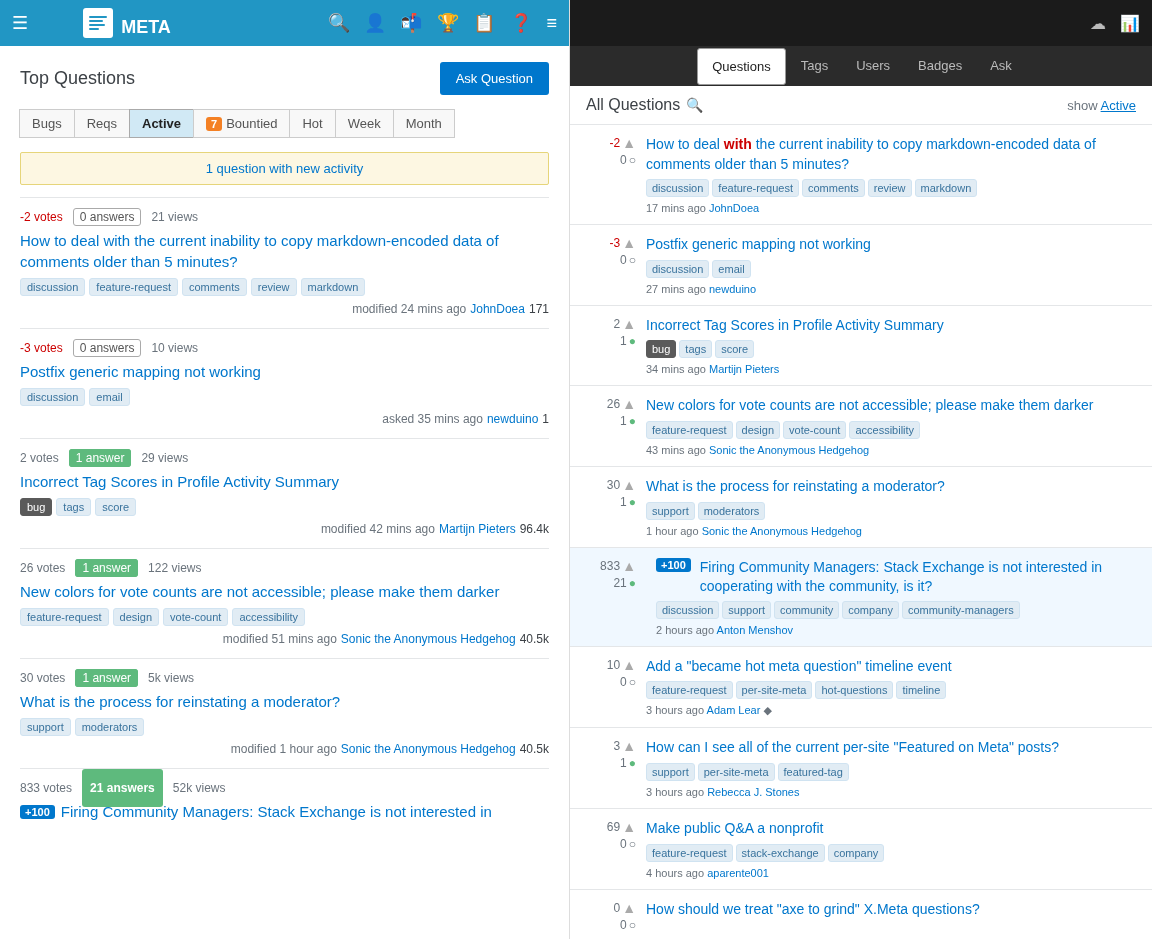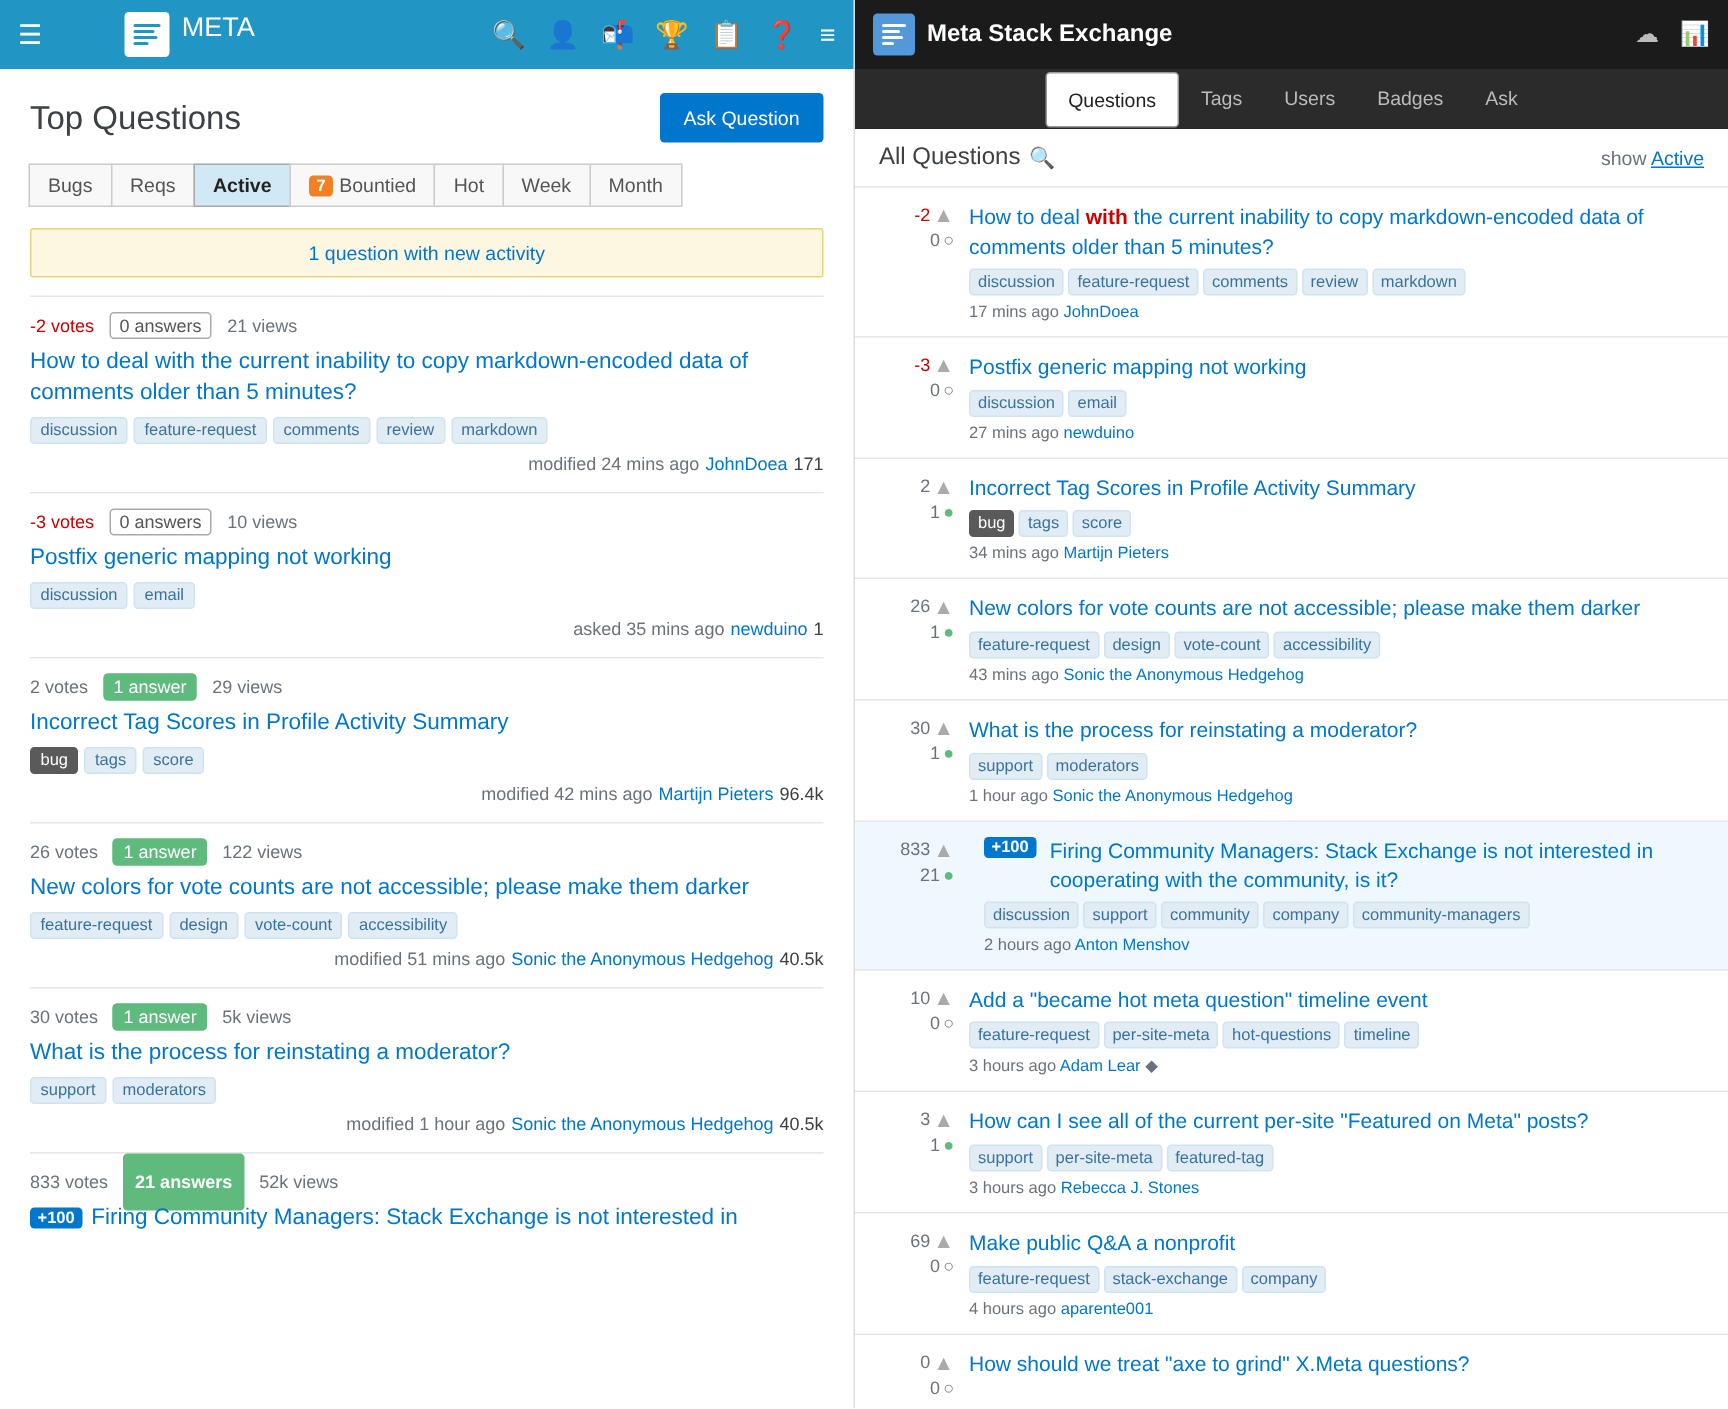--- a/index.html
+++ b/index.html
@@ -3,30 +3,30 @@
   <meta charset="utf-8">
   <style>
     * { box-sizing: border-box; margin: 0; padding: 0; }
     body { font-family: Arial, sans-serif; font-size: 13px; background: #fff; display: flex; height: 939px; overflow: hidden; }
 
     
     .left-panel { width: 570px; display: flex; flex-direction: column; border-right: 1px solid #ddd; }
 
     .top-bar { background: #2196c4; display: flex; align-items: center; padding: 0 12px; height: 46px; gap: 12px; }
     .top-bar-icon { color: white; font-size: 18px; cursor: pointer; }
-    .top-bar-logo { display: flex; align-items: flex-start; gap: 8px; color: white; font-weight: normal; font-size: 18px; padding-left: 43px; }
+    .top-bar-logo { display: flex; align-items: flex-end; gap: 8px; color: white; font-weight: bold; font-size: 18px; padding-left: 43px; }
     .top-bar-logo-icon { width: 30px; height: 30px; background: white; border-radius: 3px; display: flex; align-items: center; justify-content: center; }
     .top-bar-logo-icon svg { width: 22px; height: 22px; }
     .top-bar-right { margin-left: auto; display: flex; align-items: center; gap: 14px; }
     .top-bar-right span { color: white; font-size: 18px; cursor: pointer; }
 
     .left-content { padding: 16px 20px; flex: 1; overflow-y: auto; }
 
     .page-title-row { display: flex; align-items: center; justify-content: space-between; margin-bottom: 14px; }
-    .page-title { font-size: 22px; font-weight: normal; color: #3c4146; }
+    .page-title { font-size: 18px; font-weight: normal; color: #3c4146; }
     .ask-btn { background: #0077cc; color: white; border: none; padding: 9px 16px; border-radius: 3px; font-size: 13px; cursor: pointer; }
 
     .filter-tabs { display: flex; gap: 0; margin-bottom: 14px; }
     .filter-tab { padding: 6px 12px; border: 1px solid #ccc; background: #f8f8f8; color: #555; cursor: pointer; font-size: 13px; margin-left: -1px; text-align: center; }
     .filter-tab.active { background: #d1e9f5; border-color: #aaa; color: #222; font-weight: bold; }
     .filter-tab.badge-tab { display: flex; align-items: center; gap: 4px; }
     .badge-count { background: #f48024; color: white; border-radius: 3px; padding: 1px 5px; font-size: 11px; font-weight: bold; }
 
     .new-activity-bar { background: #fdf7e2; border: 1px solid #e6d57a; padding: 8px 12px; text-align: center; color: #555; margin-bottom: 12px; border-radius: 2px; font-size: 13px; }
     .new-activity-bar a { color: #0077cc; text-decoration: none; }
@@ -247,31 +247,20 @@
         <span class="bounty-badge">+100</span>
         <a class="question-link" style="margin-bottom:0;">Firing Community Managers: Stack Exchange is not interested in</a>
       </div>
     </div>
   </div>
 </div>
 
 <div class="right-panel">
 
   <div class="right-top-bar">
-    <div class="right-top-bar-logo">
-      <div class="right-top-bar-icon">
-        <svg width="20" height="20" viewBox="0 0 20 20" fill="none">
-          <rect x="2" y="3" width="16" height="2" rx="1" fill="white"></rect>
-          <rect x="2" y="7" width="12" height="2" rx="1" fill="white"></rect>
-          <rect x="2" y="11" width="14" height="2" rx="1" fill="white"></rect>
-          <rect x="2" y="15" width="8" height="2" rx="1" fill="white"></rect>
-        </svg>
-      </div>
-      <span class="right-top-bar-title">Meta Stack Exchange</span>
-    </div>
     <div class="right-top-bar-right">
       <span style="color:#bbb; font-size:16px;">☁</span>
       <span style="color:#bbb; font-size:16px;">📊</span>
     </div>
   </div>
 
   <div class="right-nav">
     <div class="right-nav-tab active">Questions</div>
     <div class="right-nav-tab">Tags</div>
     <div class="right-nav-tab">Users</div>

